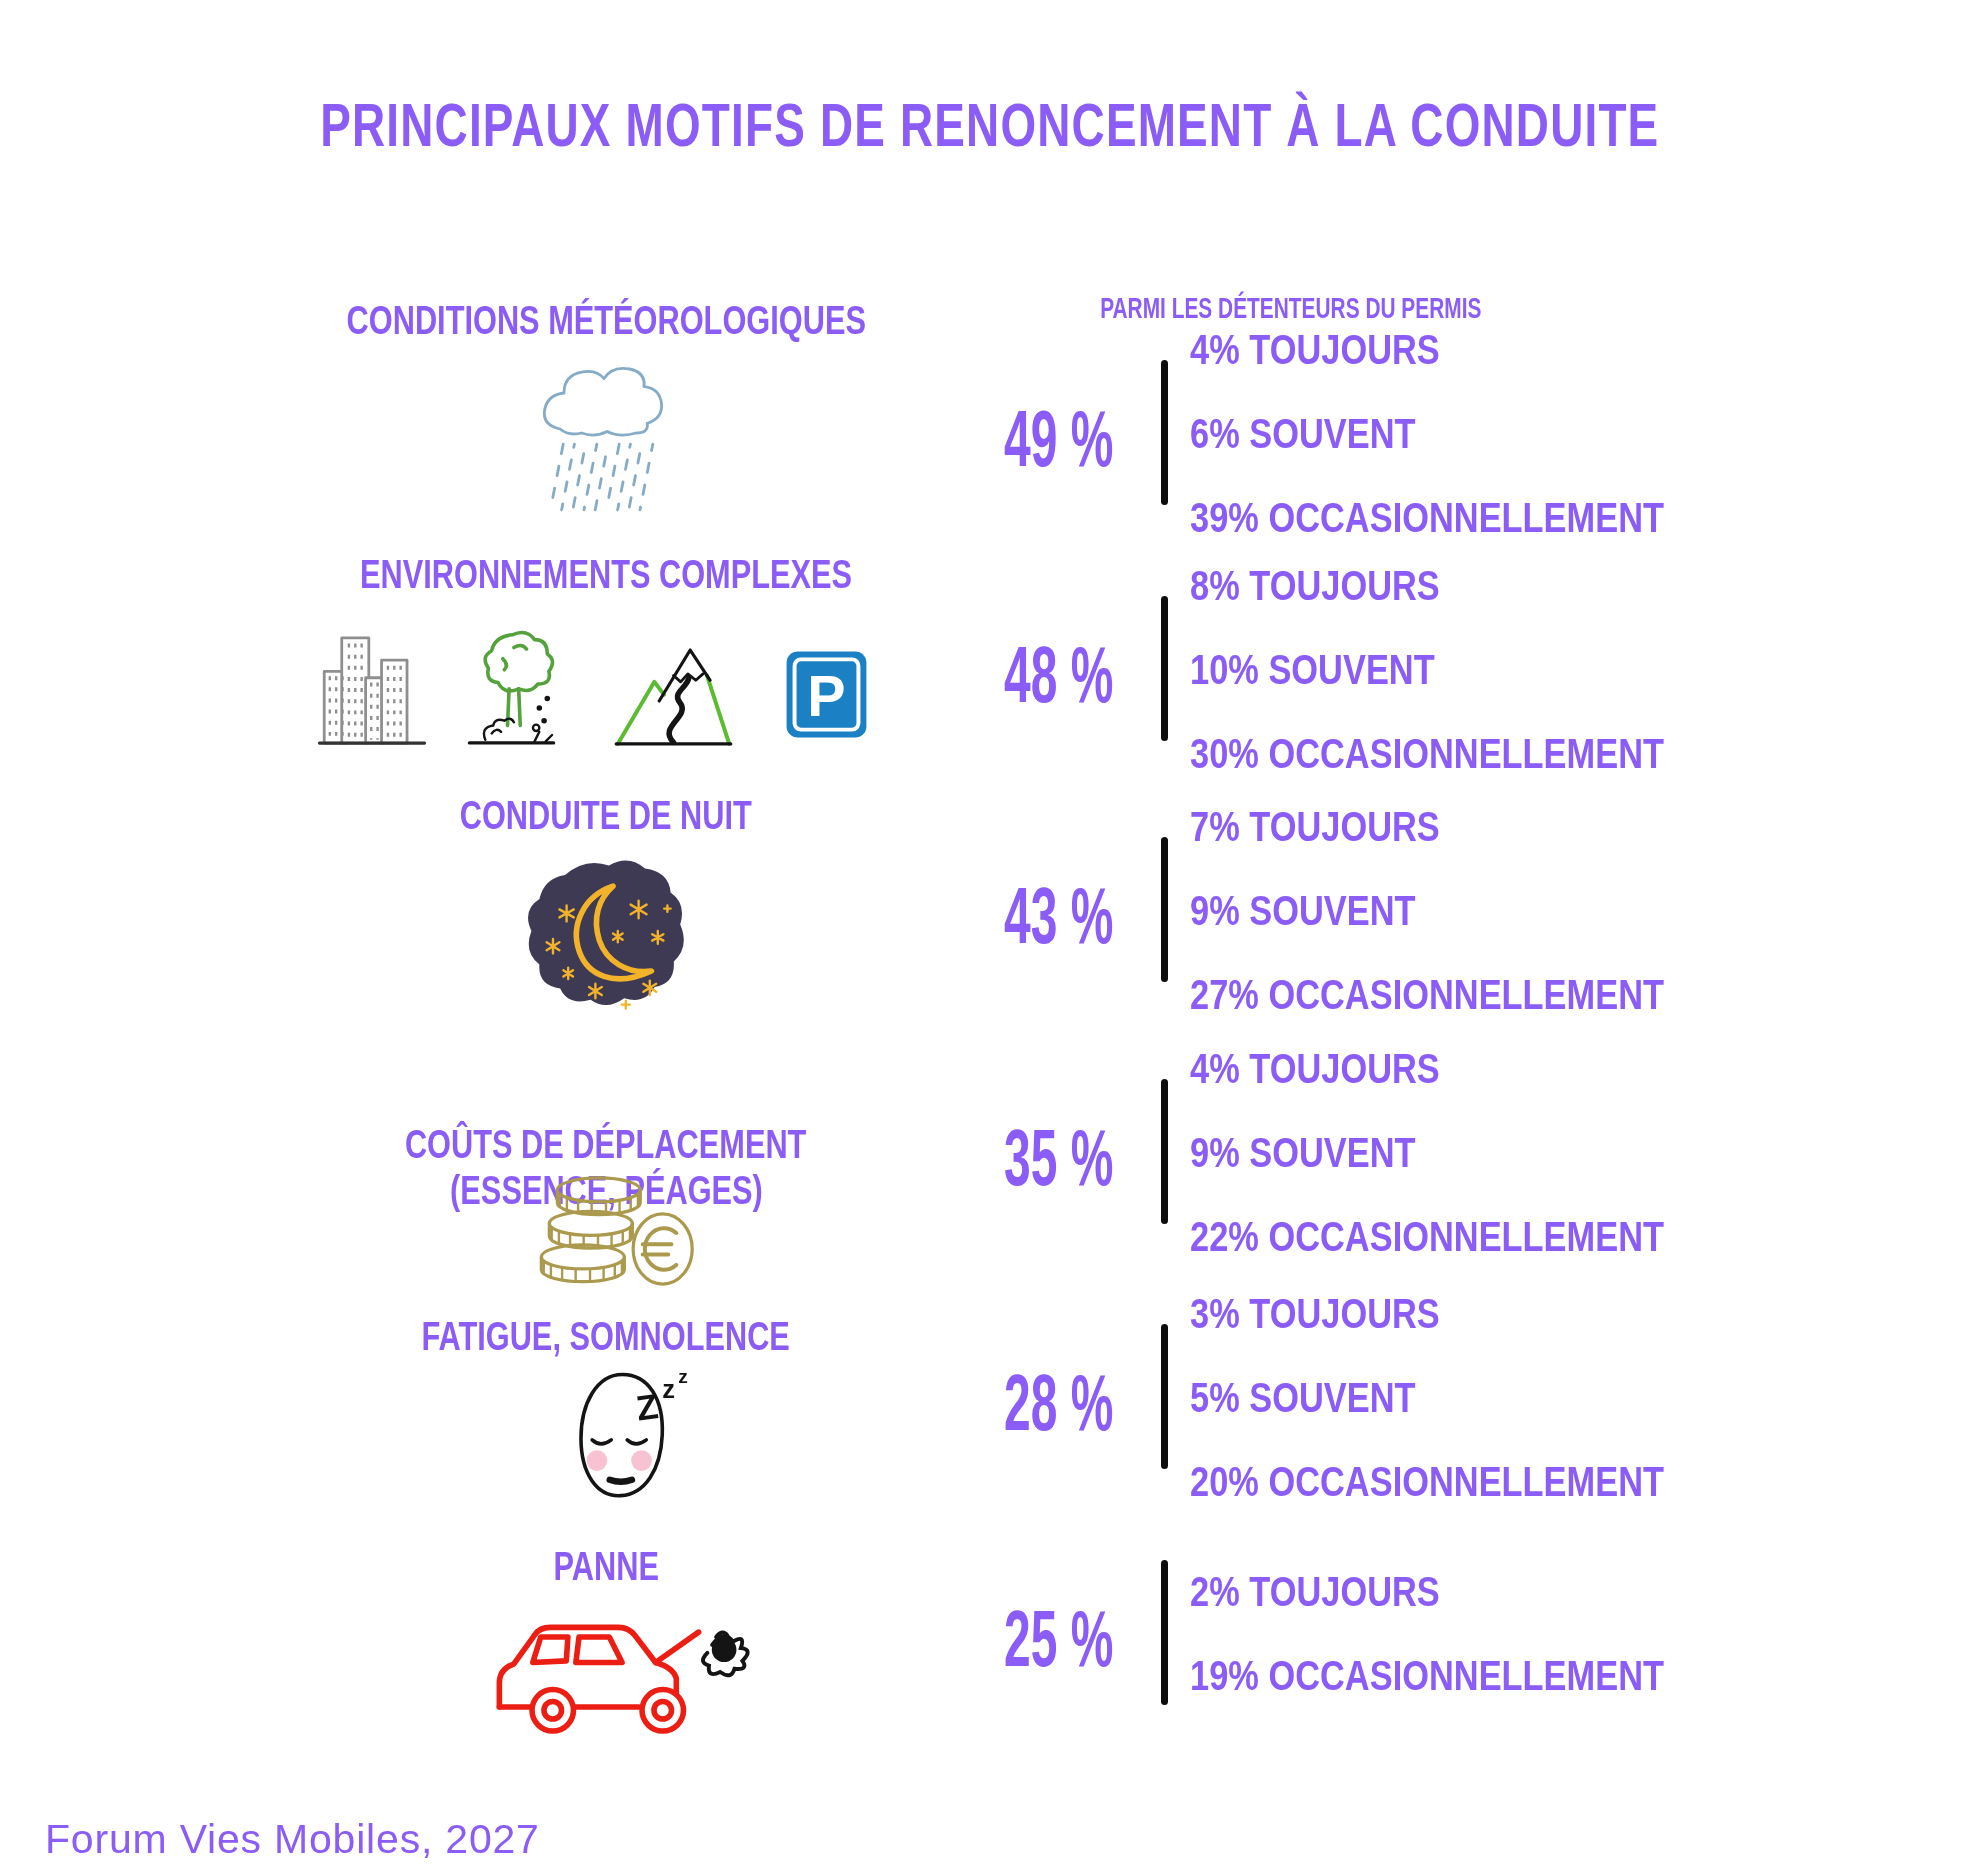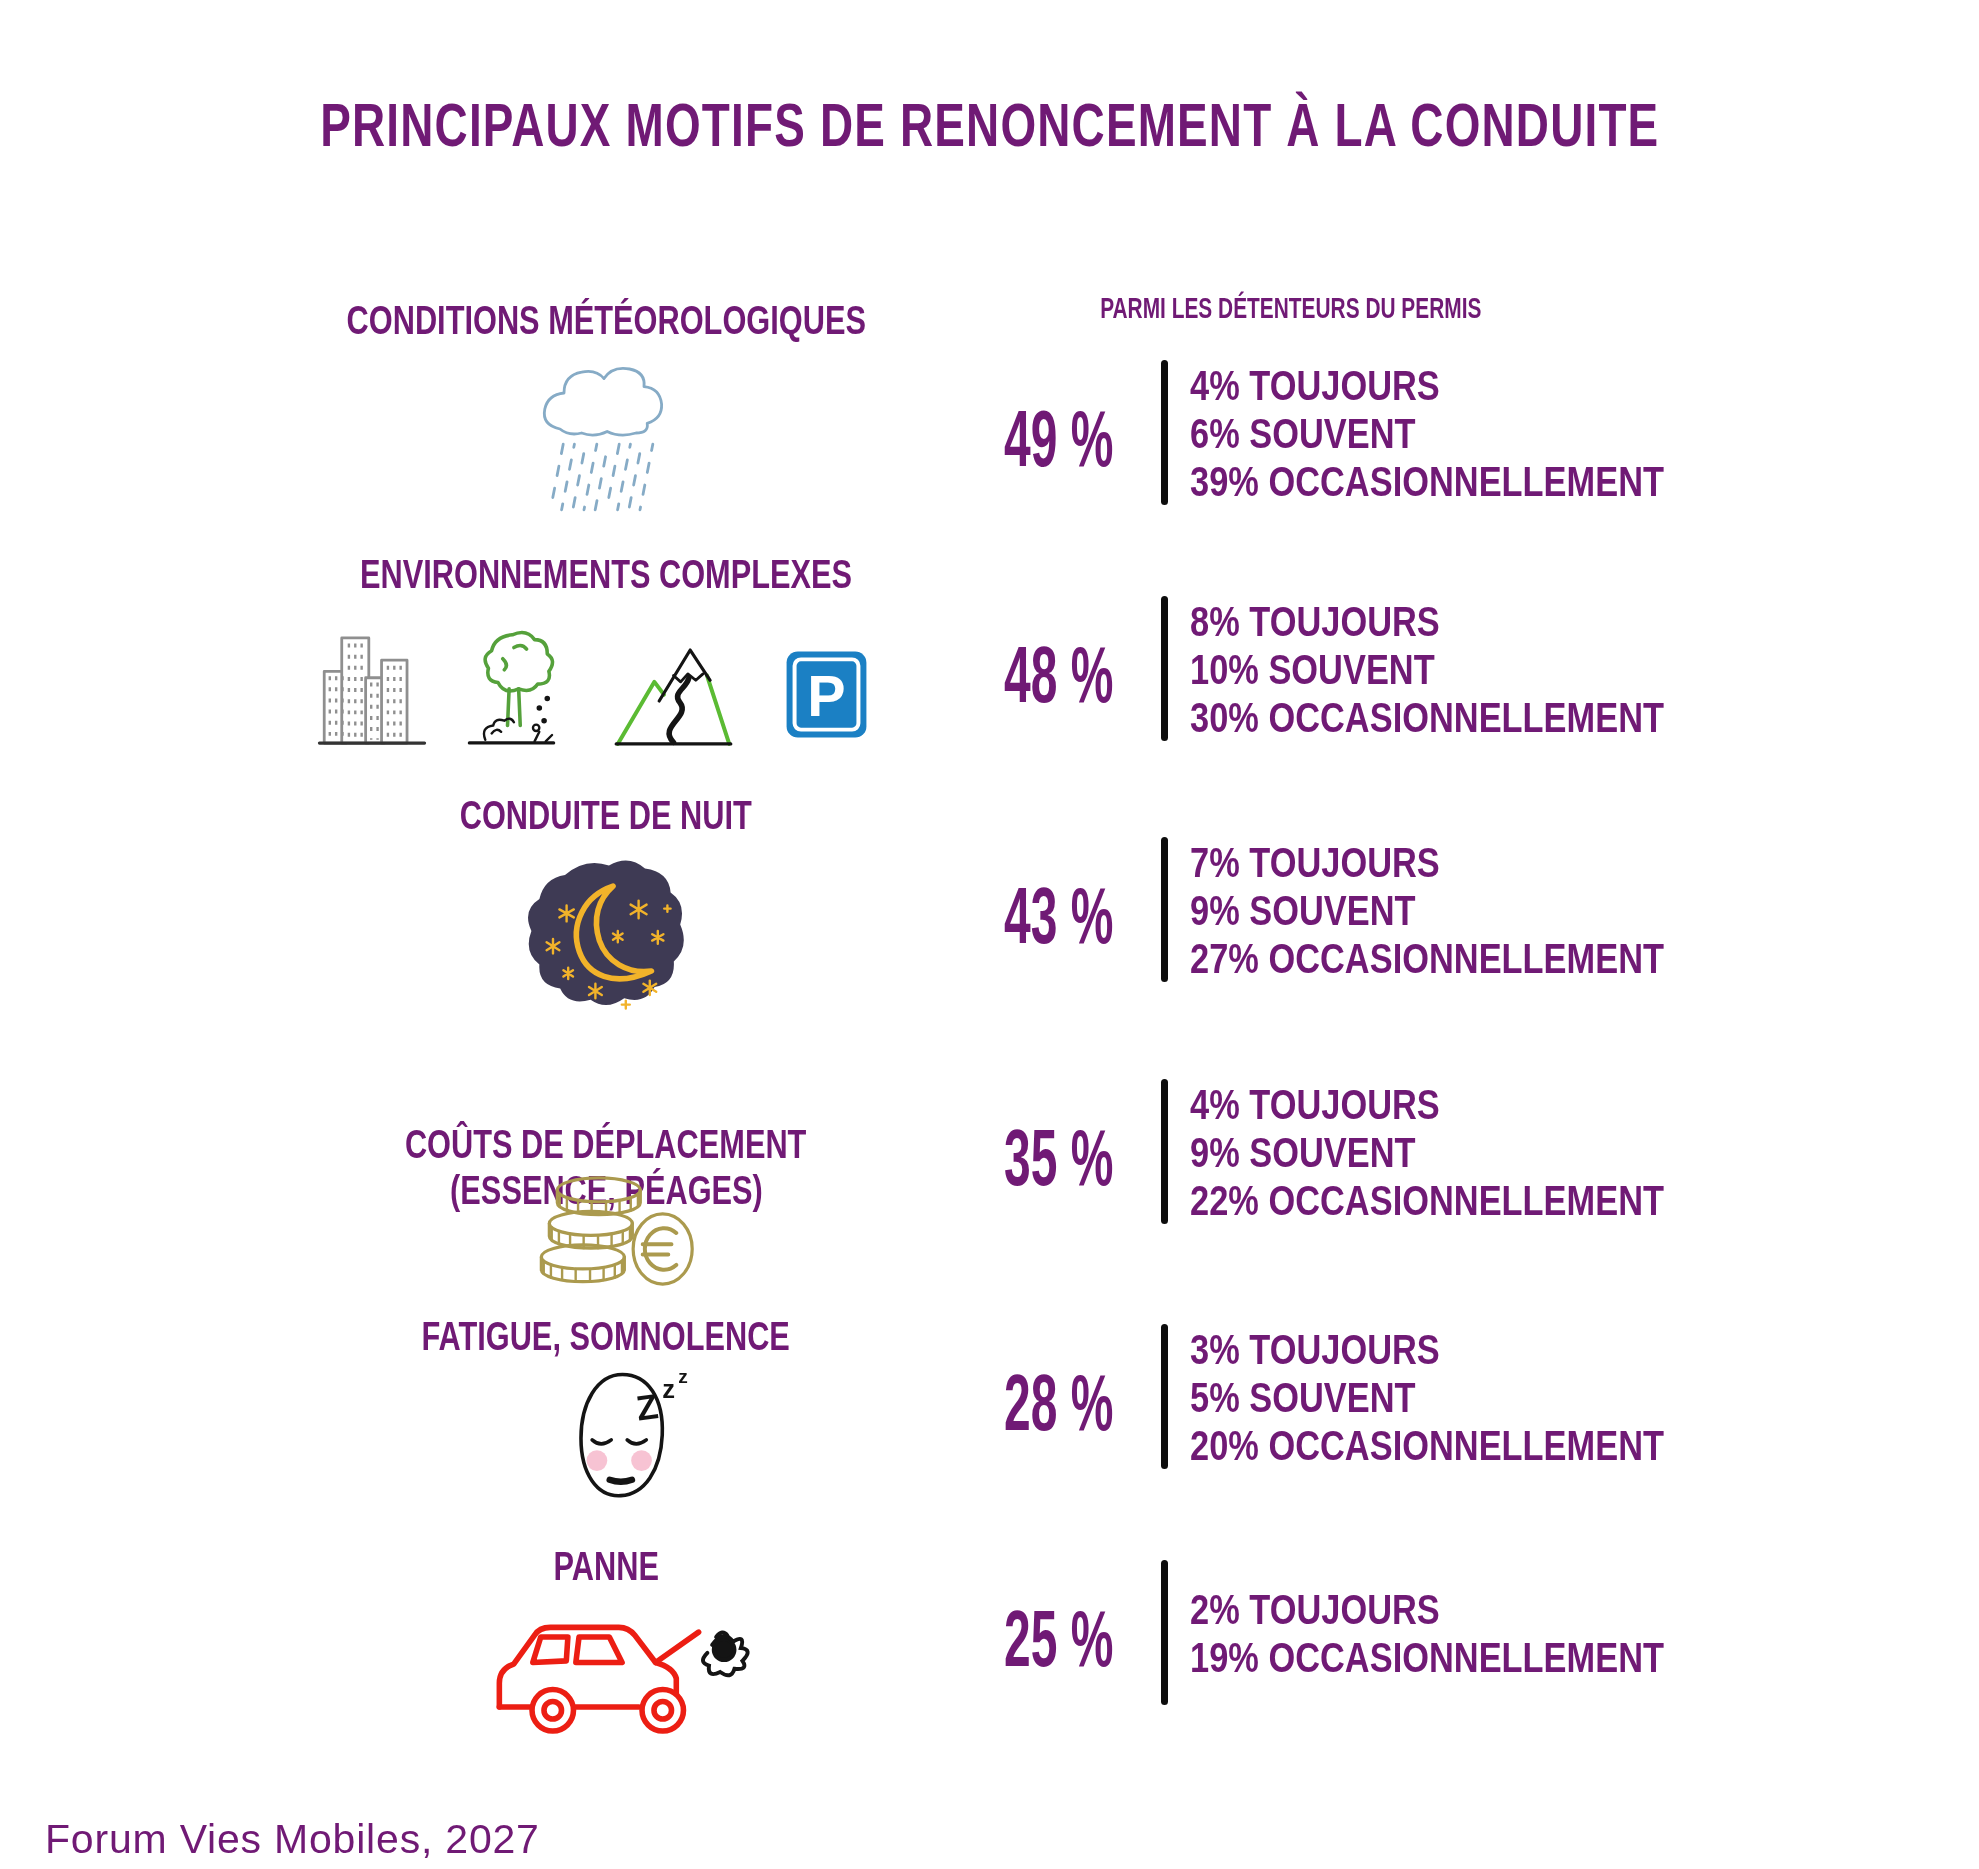--- a/index.html
+++ b/index.html
@@ -1,17 +1,17 @@
 <!DOCTYPE html>
 <html style="font-size:12.8px"><head>
 <meta charset="utf-8">
 <style>
   html,body{margin:0;padding:0;background:#fff;}
   .stage{position:relative;width:1813px;height:1870px;background:#ffffff;overflow:hidden;
-         font-family:"Liberation Sans",sans-serif;color:#701a75;}
+         font-family:"Liberation Sans",sans-serif;color:#8b5cf6;}
 
   
   .cond{display:inline-block;transform:scaleX(0.74);transform-origin:center;white-space:nowrap;}
   .condL{display:inline-block;transform:scaleX(0.80);transform-origin:left center;white-space:nowrap;}
 
   .title{position:absolute;left:0;top:89px;width:1979px;text-align:center;
          font-size:62px;font-weight:700;letter-spacing:1.6px;}
   .right-header{position:absolute;left:964px;top:292px;width:654px;text-align:center;
          font-size:29px;font-weight:700;}
   .right-header .cond{transform:scaleX(0.72);}
@@ -19,21 +19,21 @@
   .cat-label{position:absolute;left:239px;width:734px;text-align:center;
          font-size:41px;font-weight:700;line-height:46px;}
   .cat-label .cond{transform:scaleX(0.75);}
 
   .icon{position:absolute;}
 
   .right-row{position:absolute;left:1004px;width:670px;height:147px;display:flex;align-items:center;}
   .pct{width:157px;font-size:80px;font-weight:700;line-height:1;margin-top:13px;}
   .pct .pcond{display:inline-block;transform:scaleX(0.60);transform-origin:left center;white-space:nowrap;}
   .vbar{width:7.2px;height:145px;background:#0d0d0d;border-radius:4px;flex:none;}
-  .bd-lines{margin-left:22.3px;display:flex;flex-direction:column;justify-content:center;}
+  .bd-lines{margin-left:22.3px;display:flex;flex-direction:column;justify-content:center;gap:36px;}
   .bd-line{font-size:43px;font-weight:700;line-height:48px;white-space:nowrap;}
 
   .source{position:absolute;left:45px;top:1816px;font-size:41px;font-weight:400;letter-spacing:0.8px;}
 </style>
 </head>
 <body>
 
 <div class="stage">
 
   <div class="title">

